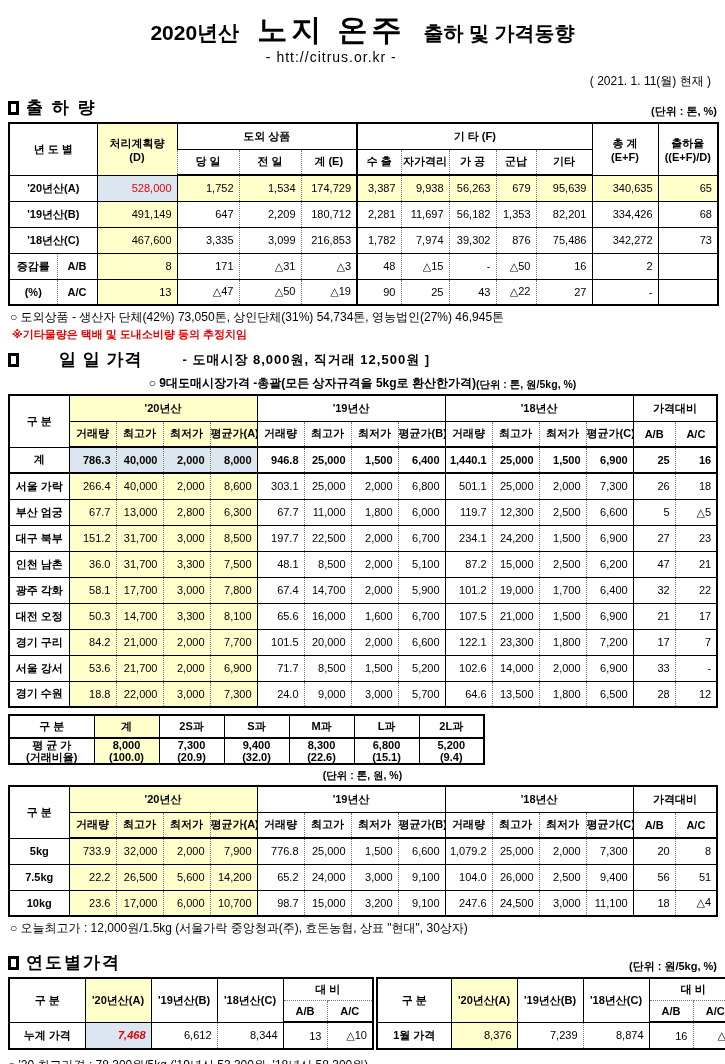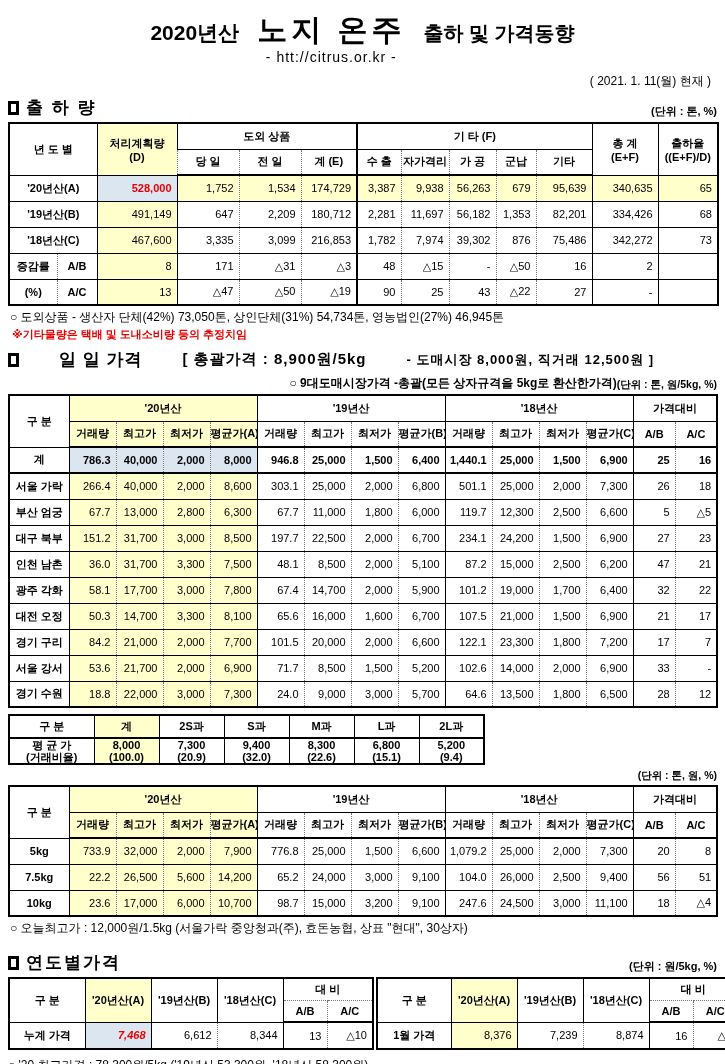--- a/index.html
+++ b/index.html
@@ -18,38 +18,38 @@
   .hdr-url { font-size:14px; letter-spacing:1px; margin-top:-2px; }
   .hdr-sub { font-size:20px; font-weight:bold; }
   .hdr-date { position:absolute; right:6px; bottom:0; font-size:12px; }
   
   .sec-head { display:flex; align-items:flex-end; justify-content:space-between; margin-top:6px; margin-bottom:3px; }
   .sec-title { font-size:17px; font-weight:bold; letter-spacing:2px; display:flex; align-items:center; gap:7px; }
   .sq { display:inline-block; width:11px; height:14px; border:3px solid #000; background:#fff; }
   .sec-unit { font-size:11px; font-weight:bold; }
   .sec-detail-big { font-size:15px; font-weight:bold; }
   .sec-detail-small { font-size:13px; font-weight:bold; }
-  .subline { display:flex; justify-content:flex-end; align-items:flex-end; margin:4px 0 2px 0; }
+  .subline { display:flex; justify-content:center; align-items:flex-end; margin:4px 0 2px 0; }
   .subtitle { font-size:12px; font-weight:bold; }
   .unit-sm { font-size:10.5px; font-weight:bold; }
   
   table { border-collapse:collapse; table-layout:fixed; width:709px; border:2px solid #000; }
   th, td { border-top:1px solid #000; font-size:11px; height:26px; overflow:hidden; white-space:nowrap; }
   thead th { text-align:center; font-weight:bold; border-left:1px solid #000; }
   thead tr:last-child th { border-bottom:2px solid #000; }
   tbody th.lab { text-align:center; font-weight:bold; border-left:1px solid #000; }
   tbody th.l2 { border-left:1px dotted #777; font-weight:bold; }
   td.num { text-align:right; padding-right:5px; border-left:1px dotted #777; }
   td.sl { border-left:1px solid #000; }
   .hl { background:#ffffcc; }
   tr.total td.hl { background:#dce6f1; }
   tr.total td { border-bottom:2px solid #000; font-weight:bold; }
   tr.total th { border-bottom:2px solid #000; }
   tr.cur td { background:#ffffcc; }
-  tr.cur td.c0 { background:#dce6f1; color:#e80000; font-weight:bold;text-align:right; }
+  tr.cur td.c0 { background:#dce6f1; color:#e80000; font-weight:normal;text-align:right; }
   th.y20h { background:#ffffcc; }
   table.shipment td.c4 { border-left:2px solid #000; }
   table.shipment thead th.etcgrp { border-left:2px solid #000; }
   
   table.sizes { width:475px; margin-top:6px; font-weight:bold; }
   table.sizes th, table.sizes td { height:23px; }
   table.sizes thead th { border-bottom:2px solid #000; }
   table.sizes td { text-align:center; border-left:1px solid #000; font-size:11px; }
   table.sizes td.two { line-height:12px; }
   
@@ -209,21 +209,20 @@
     </tbody>
 </table>
 
 <div class="note">○ 도외상품 - 생산자 단체(42%)  73,050톤,   상인단체(31%)  54,734톤,   영농법인(27%)  46,945톤</div>
 <div class="note-red">※기타물량은 택배 및 도내소비량 등의 추정치임</div>
 
 <div class="sec-head">
   <span class="sec-title" style="letter-spacing:1px;gap:40px;">
     <span class="sq"></span>
     <span>일 일 가격</span>
-    <span class="sec-detail-big">[ 총괄가격 : 8,900원/5kg</span>
     <span class="sec-detail-small">- 도매시장 8,000원, 직거래 12,500원 ]</span>
   </span>
 </div>
 <div class="subline">
   <span class="subtitle">○ 9대도매시장가격 -총괄(모든 상자규격을 5kg로 환산한가격)</span>
   <span class="unit-sm">(단위 : 톤, 원/5kg, %)</span>
 </div>
 
 <table class="market" style="width:708px">
   <colgroup>

